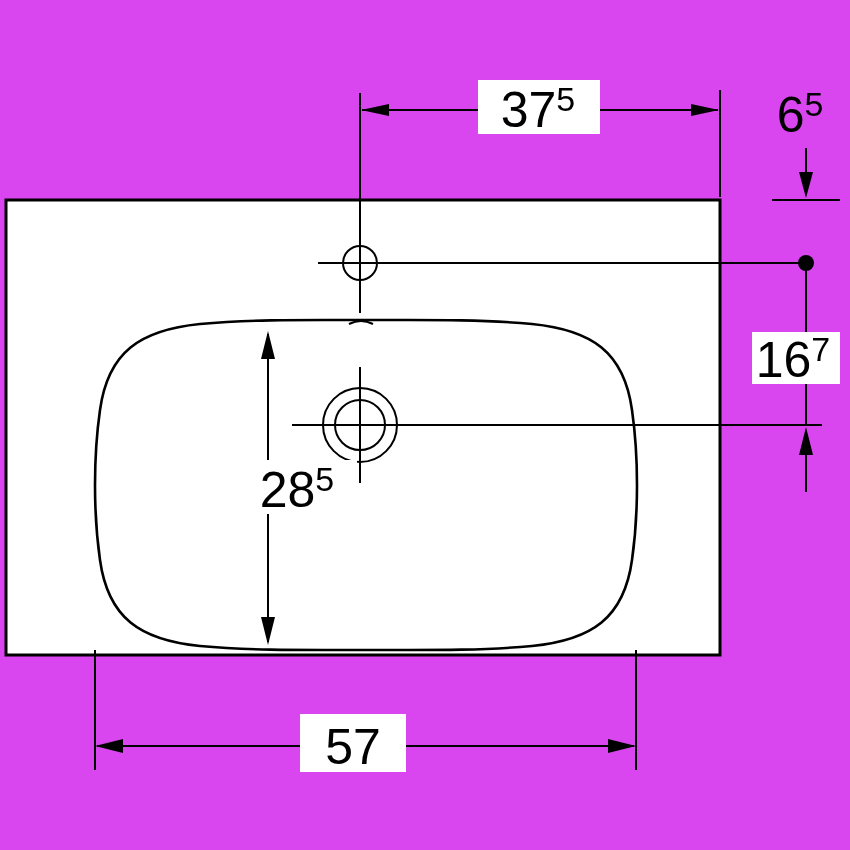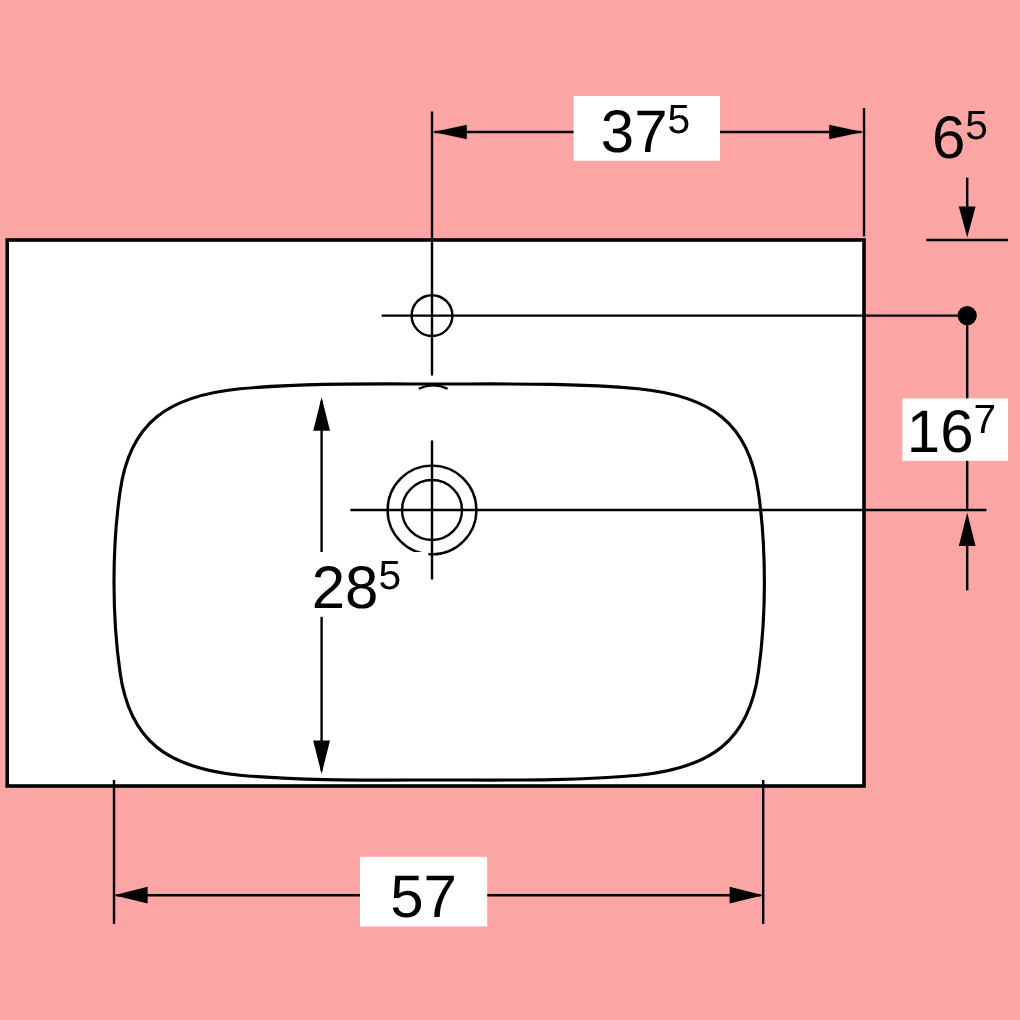--- a/index.html
+++ b/index.html
@@ -7,21 +7,21 @@
     padding: 0;
     background: #ffffff;
     width: 850px;
     height: 850px;
     overflow: hidden;
     font-family: "Liberation Sans", sans-serif;
   }
   .drawing-wrap {
     width: 850px;
     height: 850px;
-    background: #fca5a5;
+    background: #d946ef;
   }
   svg text {
     font-family: "Liberation Sans", sans-serif;
     fill: #000000;
   }
   .outline {
     fill: #ffffff;
     stroke: #000000;
     stroke-width: 3;
   }

